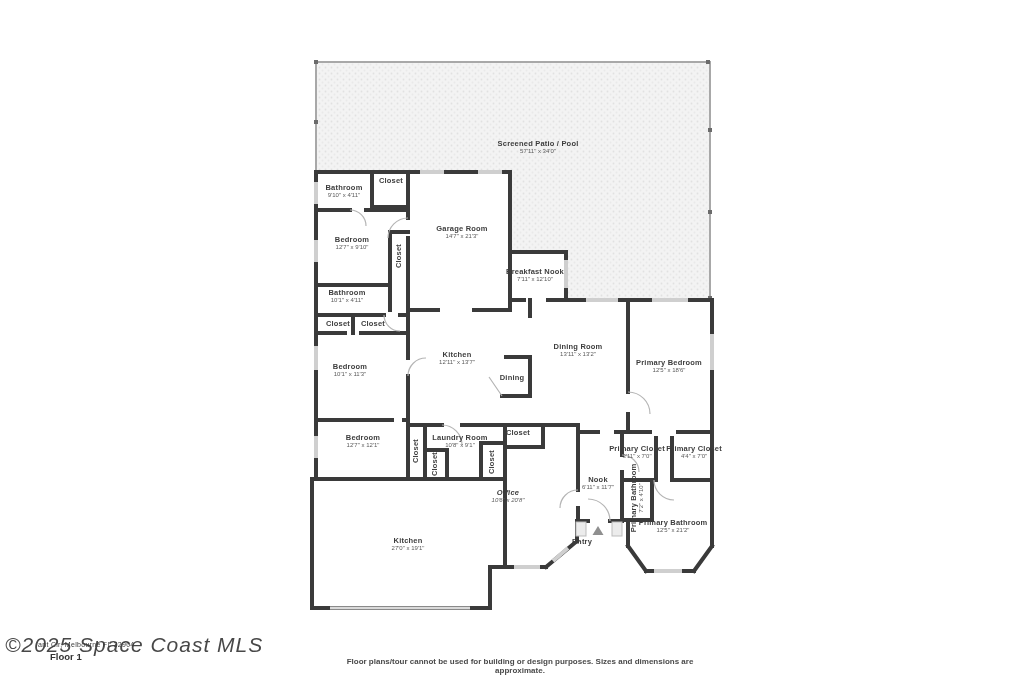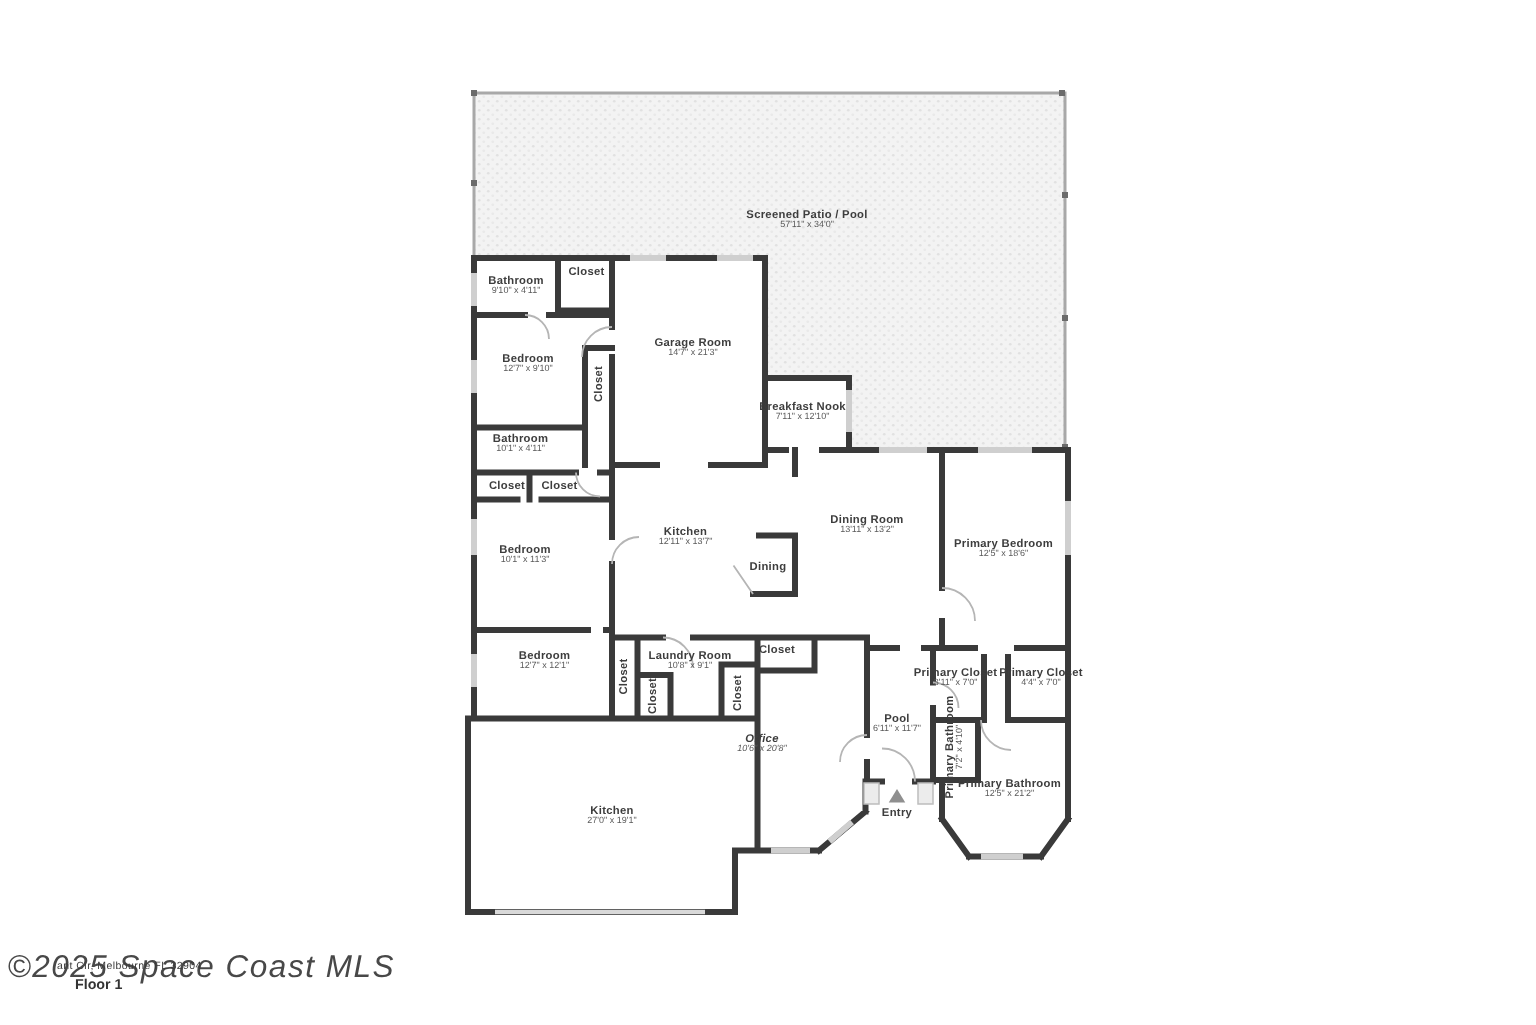--- a/index.html
+++ b/index.html
@@ -209,40 +209,41 @@
       </div>
       <div class="room-label" style="left: 637px; top: 452px;">
         <div class="room-name">Primary Closet</div>
         <div class="room-dims">3'11" x 7'0"</div>
       </div>
       <div class="room-label" style="left: 694px; top: 452px;">
         <div class="room-name">Primary Closet</div>
         <div class="room-dims">4'4" x 7'0"</div>
       </div>
       <div class="room-label" style="left: 598px; top: 483px;">
-        <div class="room-name">Pool</div>
+        <div class="room-name">Nook</div>
         <div class="room-dims">6'11" x 11'7"</div>
       </div>
       <div class="room-label vertical" style="left: 637px; top: 498px;">
         <div class="room-name">Primary Bathroom</div>
         <div class="room-dims">7'2" x 4'10"</div>
       </div>
       <div class="room-label" style="left: 508px; top: 496px; font-style: italic;">
         <div class="room-name">Office</div>
         <div class="room-dims">10'6" x 20'8"</div>
       </div>
       <div class="room-label" style="left: 673px; top: 526px;">
         <div class="room-name">Primary Bathroom</div>
         <div class="room-dims">12'5" x 21'2"</div>
       </div>
       <div class="room-label" style="left: 408px; top: 544px;">
         <div class="room-name">Kitchen</div>
         <div class="room-dims">27'0" x 19'1"</div>
       </div>
-      <div class="room-label" style="left: 598px; top: 542px;">
+      <div class="room-label" style="left: 582px; top: 542px;">
         <div class="room-name">Entry</div>
       </div>
     </div>
 
   <div class="wm-big">©2025 Space Coast MLS</div>
   <div class="wm-small">ant Cir, Melbourne FL 32904</div>
   <div class="floor-label">Floor 1</div>
+  <div class="disclaimer">Floor plans/tour cannot be used for building or design purposes. Sizes and dimensions are approximate.</div>
 </div>
 
 </body></html>

